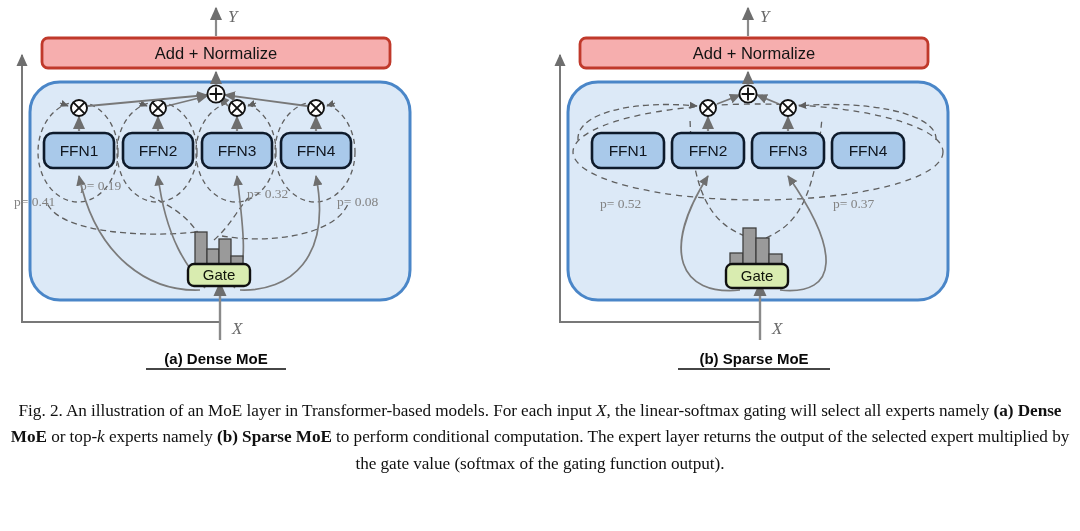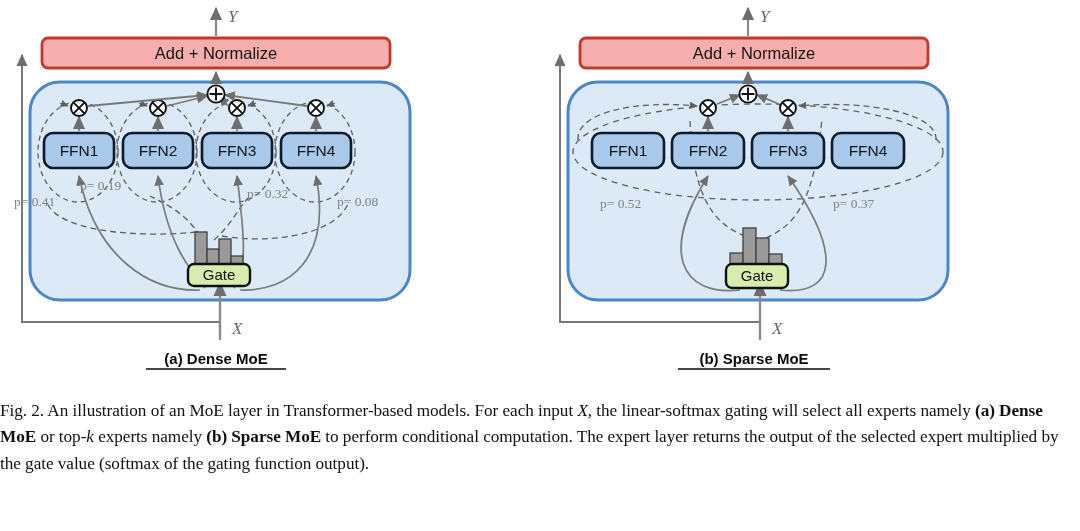--- a/index.html
+++ b/index.html
@@ -16,20 +16,21 @@
   .panel.left{left:0;}
   .panel.right{left:540px;}
   svg{display:block;}
   .cap{
     position:absolute;left:0;top:398px;width:1080px;
     font-family:"Liberation Serif", serif;
     font-size:17.2px;
     line-height:26.3px;
     color:#101010;
     letter-spacing:-0.05px;
+    text-align:center;
   }
   .cap b{font-weight:bold;}
   .cap i{font-style:italic;}
 </style>
 </head>
 <body>
 
 <div id="root">
 
   <div class="panels">

